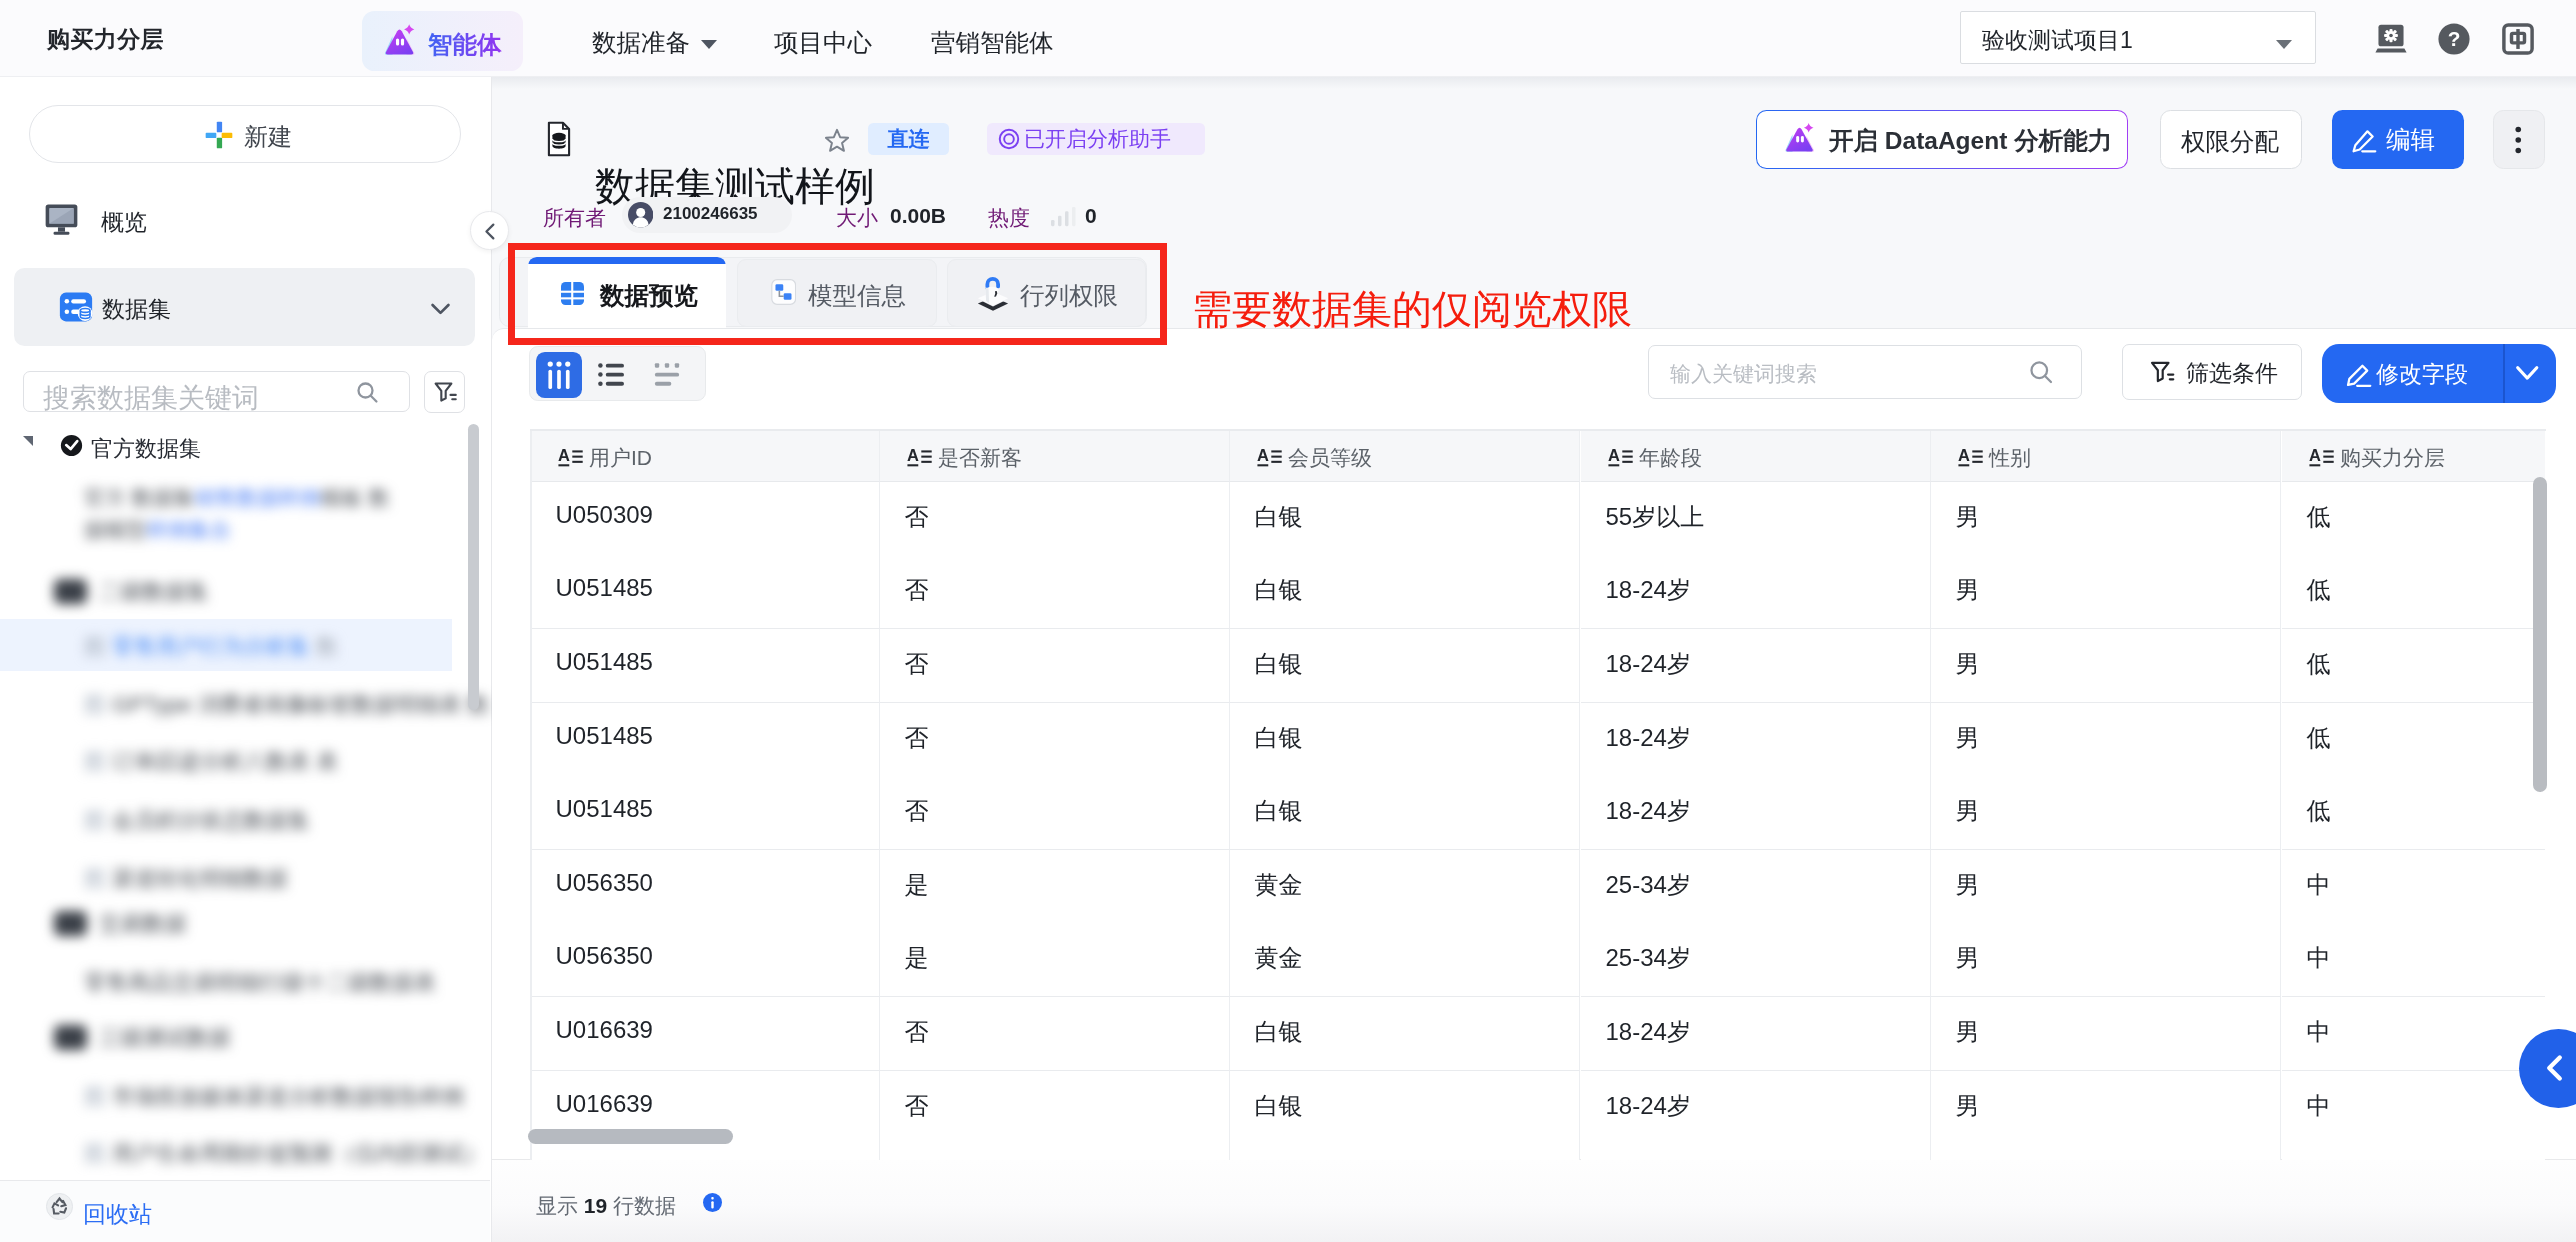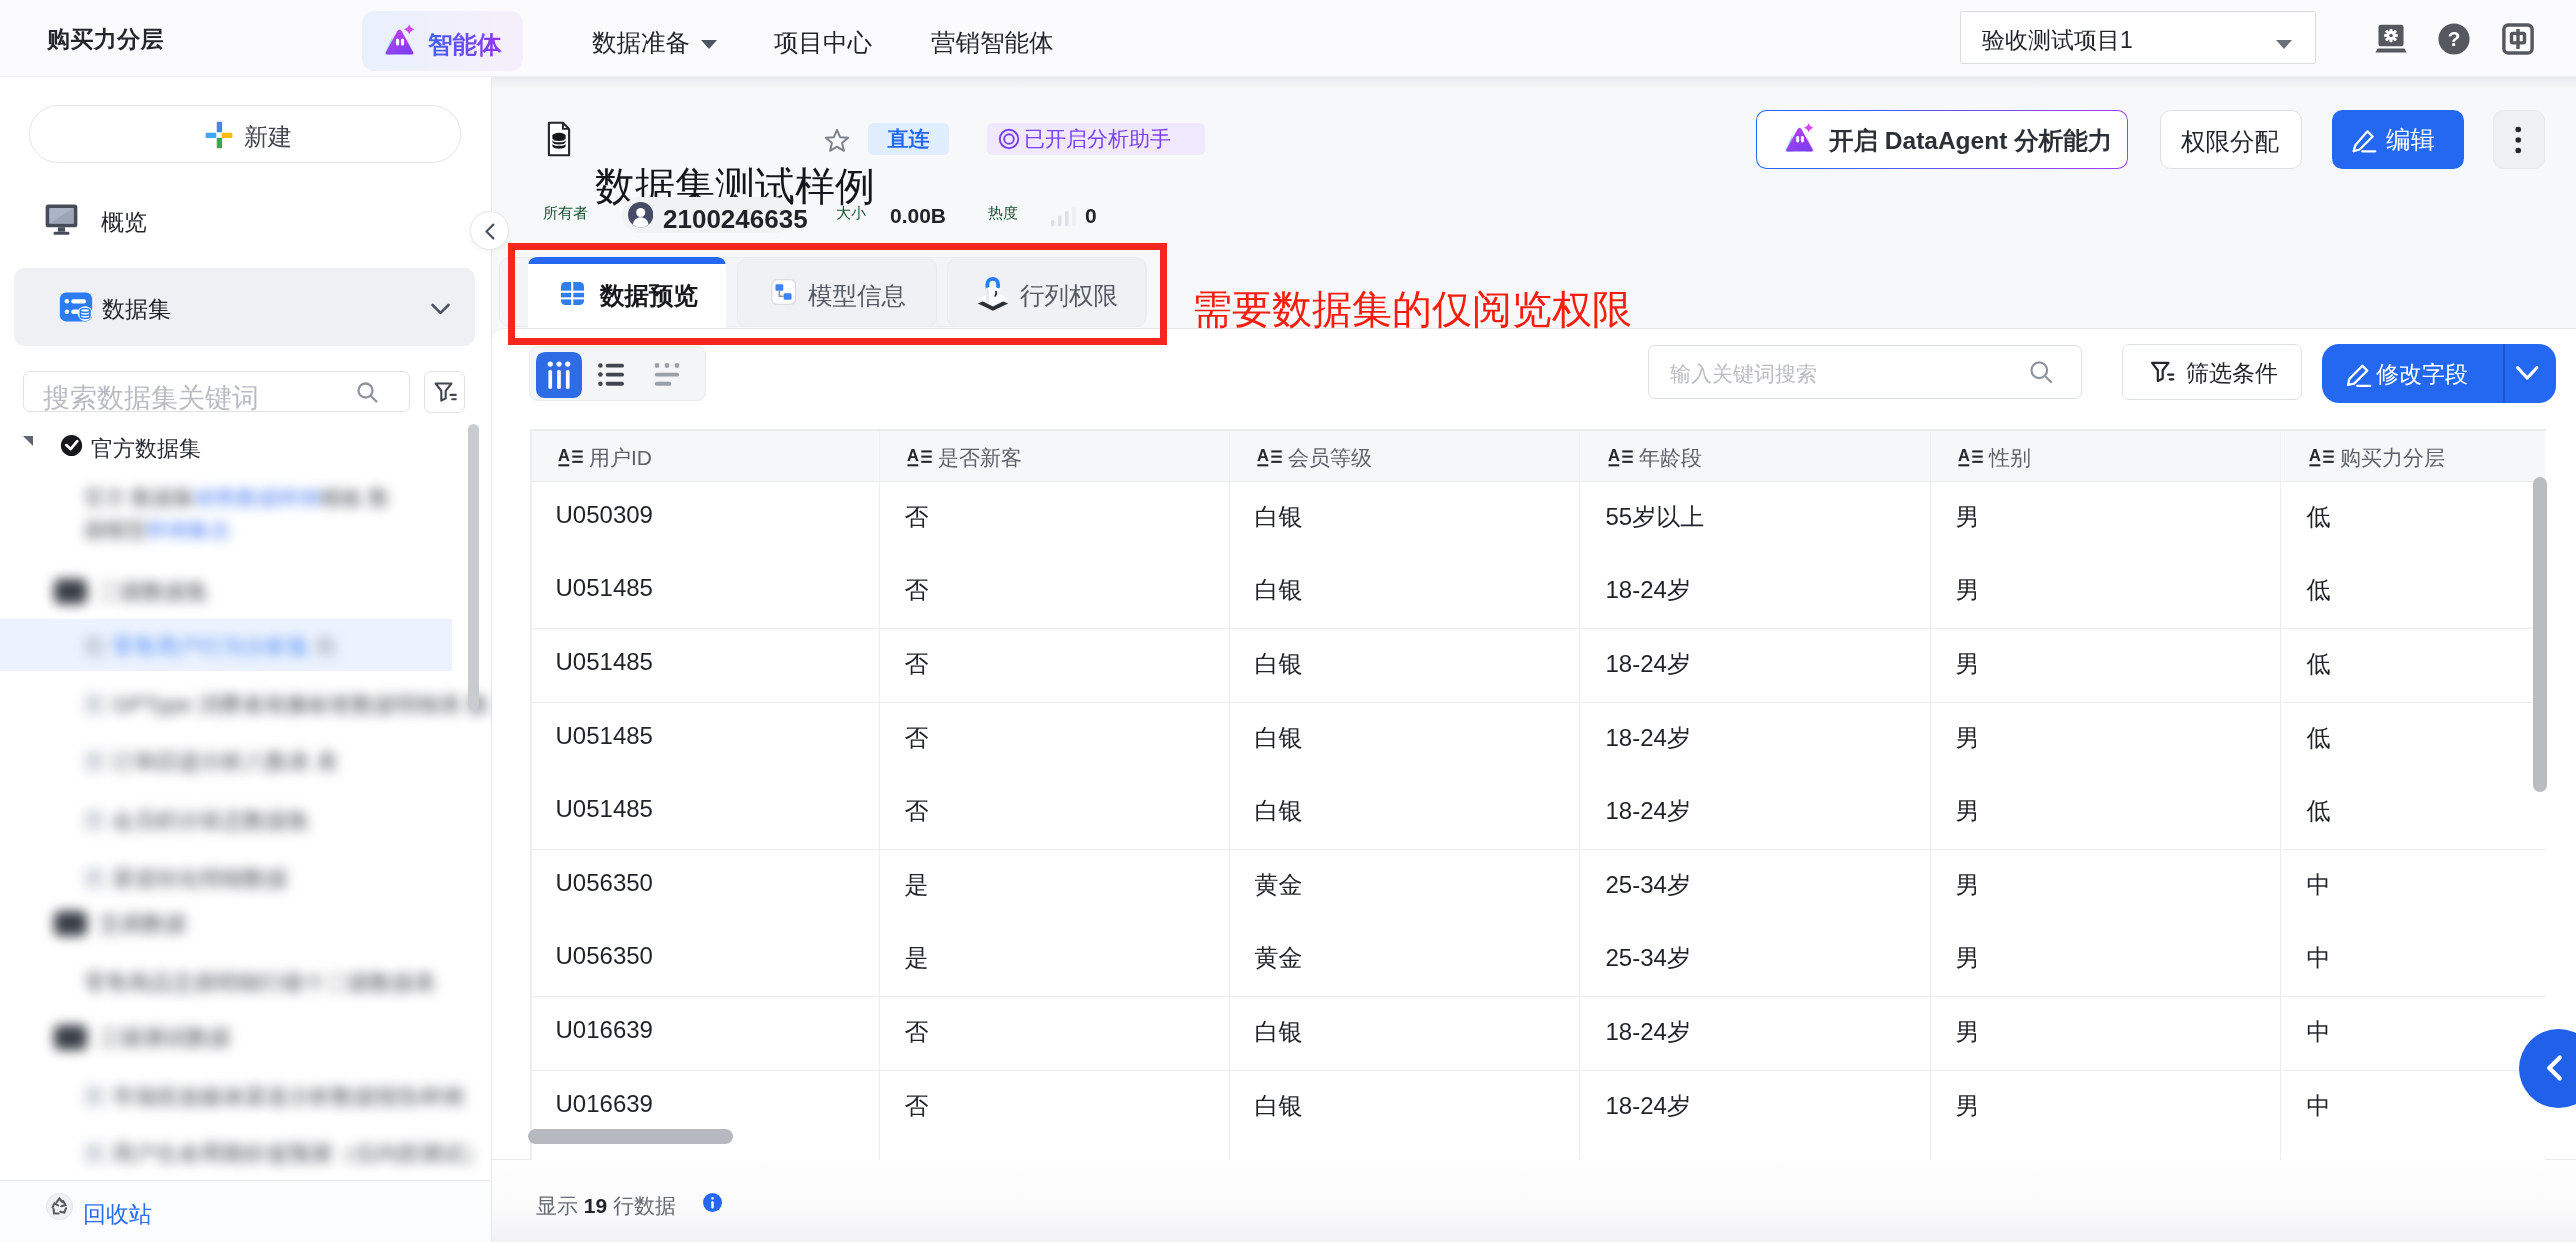--- a/index.html
+++ b/index.html
@@ -35,21 +35,21 @@
 
   
   #main { position:absolute; left:492px; top:77px; width:2084px; height:1165px; background:#f7f8fa; }
   
   #title { position:absolute; left:103px; top:37px; font-size:40px; font-weight:400; color:#12151a;margin-top:45px; }
   .badge-blue { position:absolute; left:376px; top:46px; width:81px; height:32px; background:#e0edff; border-radius:5.3px;
      color:#2468f2; font-size:21px; font-weight:600; text-align:center; line-height:32px; }
   .badge-purp { position:absolute; left:495px; top:46px; width:218px; height:32px; background:#f0e9fd; border-radius:5.3px;
      color:#7b40f2; font-size:21px; font-weight:500; line-height:32px; }
   
-  .meta-label { color:#14532d; font-size:15px; }
+  .meta-label { color:#701a75; font-size:21px; }
   .meta-val { color:#1f2329; font-size:21px; font-weight:700; }
   #ownerpill { position:absolute; left:130px; top:120px; width:170px; height:36px; background:#f1f2f4; border-radius:18.4px; }
   
   .abtn { position:absolute; top:33px; height:59px; border-radius:10.5px; }
   #btn-da { left:1264px; width:372px; background:#fff; border:1.8px solid transparent;
     background-image:linear-gradient(#fff,#fff),linear-gradient(90deg,#2468f2,#a13ef5); background-origin:border-box; background-clip:padding-box,border-box; }
   #btn-pa { left:1668px; width:142px; background:#fff; border:1.8px solid #dcdfe3; }
   #btn-edit { left:1840px; width:132px; background:#2468f2; }
   #btn-more { left:2001px; width:52px; background:#eff0f3; border:1.8px solid #e5e7ea; }
 
@@ -265,21 +265,21 @@
       <span style="margin-left:37px;">已开启分析助手</span>
     </div>
 
     <div class="abs meta-label" style="left:51px; top:127px;">所有者</div>
     <div id="ownerpill">
       <svg class="abs" style="left:6.1px; top:5.3px;" width="25.4" height="25.4" viewBox="0 0 29 29">
         <circle cx="14.5" cy="14.5" r="14.5" fill="#474c66"></circle>
         <circle cx="14.5" cy="12" r="5.2" fill="#fff"></circle>
         <path d="M5.5 26 c1-6 5-8.5 9-8.5 s8 2.5 9 8.5 a14.5 14.5 0 0 1 -18 0 Z" fill="#fff"></path>
       </svg>
-      <div class="abs" style="left:41px; top:7px; font-size:26px; font-weight:700; color:#1f2329;">2100246635</div>
+      <div class="abs" style="left:41px; top:7px; font-size:17px; font-weight:700; color:#1f2329;">2100246635</div>
     </div>
     <div class="abs meta-label" style="left:344px; top:127px;">大小</div>
     <div class="abs meta-val" style="left:398px; top:127px;">0.00B</div>
     <div class="abs meta-label" style="left:496px; top:127px;">热度</div>
     <svg class="abs" style="left:559px; top:129px;" width="24.5" height="21" viewBox="0 0 28 24">
       <rect x="0" y="16" width="4" height="7" rx="1.5" fill="#dcdfe3"></rect>
       <rect x="8" y="11" width="4" height="12" rx="1.5" fill="#dcdfe3"></rect>
       <rect x="16" y="6" width="4" height="17" rx="1.5" fill="#dcdfe3"></rect>
       <rect x="24" y="1" width="4" height="22" rx="1.5" fill="#eceef0"></rect>
     </svg>

